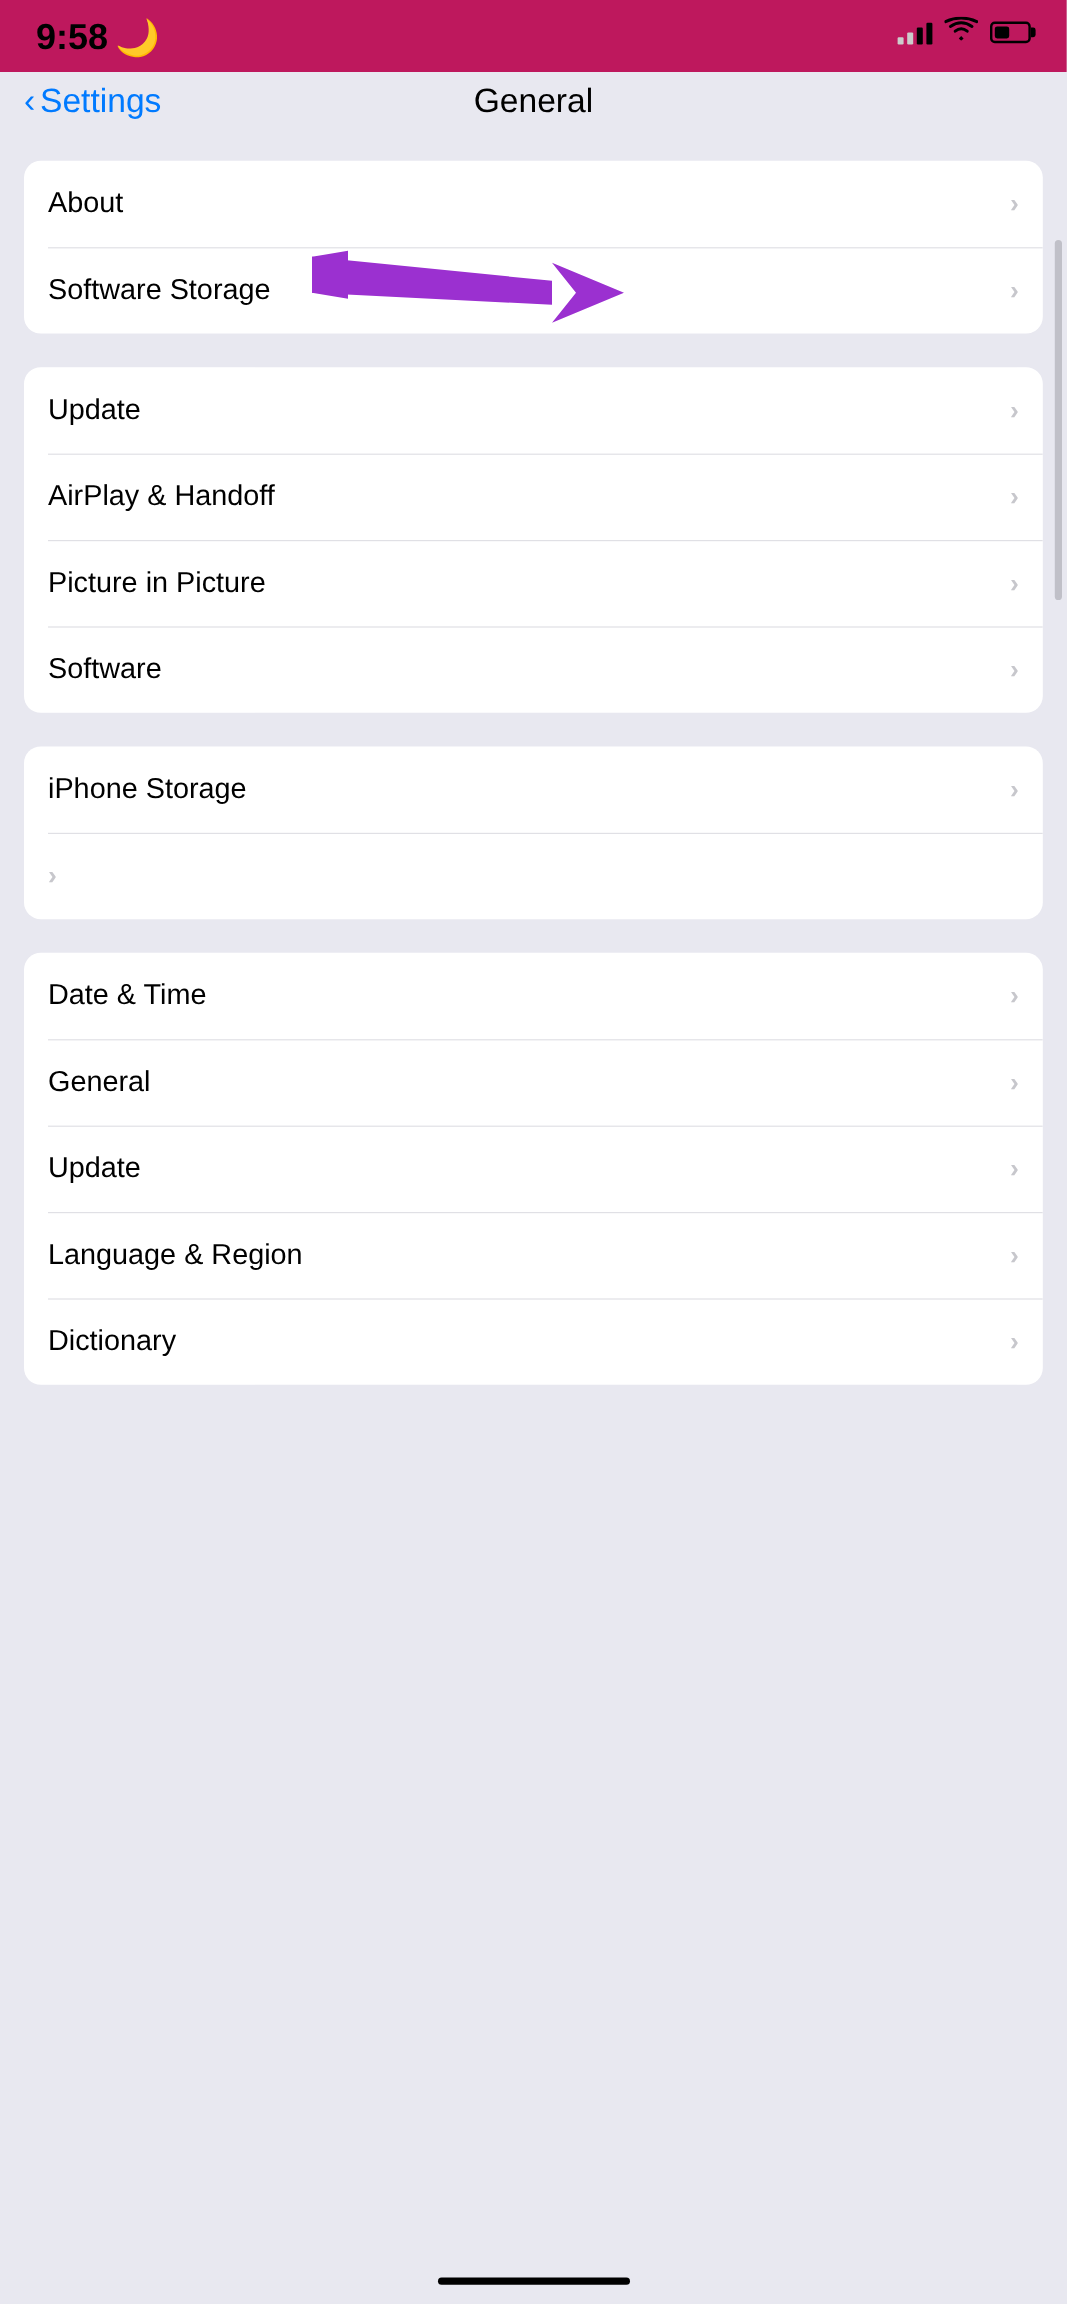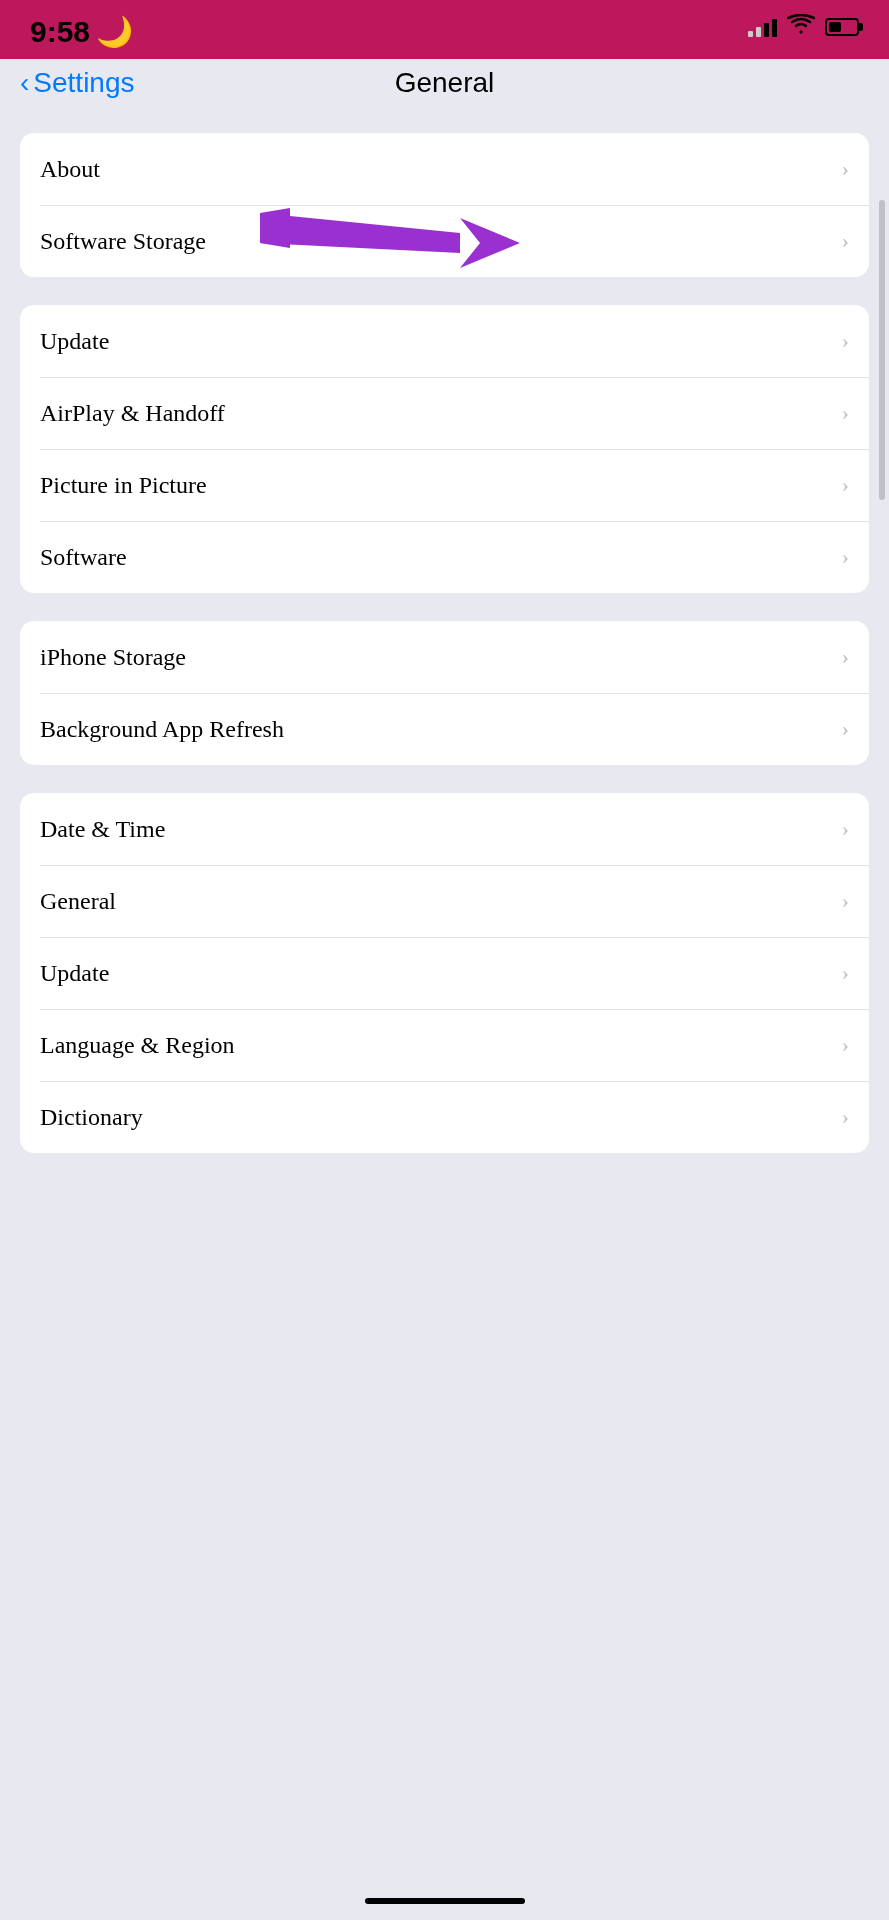--- a/index.html
+++ b/index.html
@@ -145,21 +145,20 @@
       top: 200px;
       width: 6px;
       height: 300px;
       background-color: #c0c0c8;
       border-radius: 3px;
     }
 
     
     .settings-content {
       padding: 18px 20px;
-      font-family: Liberation Serif, serif;
     }
 
     
     .settings-group {
       background-color: #fff;
       border-radius: 14px;
       margin-bottom: 28px;
       overflow: hidden;
     }
 
@@ -287,21 +286,20 @@
       <span class="chevron-right">›</span>
     </div>
   </div>
 
   <div class="settings-group">
     <div class="settings-row">
       <span class="settings-row-label">iPhone Storage</span>
       <span class="chevron-right">›</span>
     </div>
     <div class="settings-row">
-      <span class="settings-row-label">Background App Refresh</span>
       <span class="chevron-right">›</span>
     </div>
   </div>
 
   <div class="settings-group">
     <div class="settings-row">
       <span class="settings-row-label">Date &amp; Time</span>
       <span class="chevron-right">›</span>
     </div>
     <div class="settings-row">

